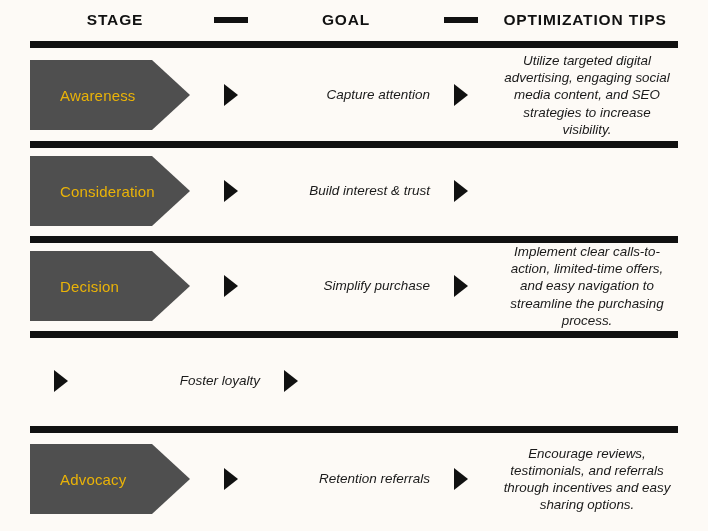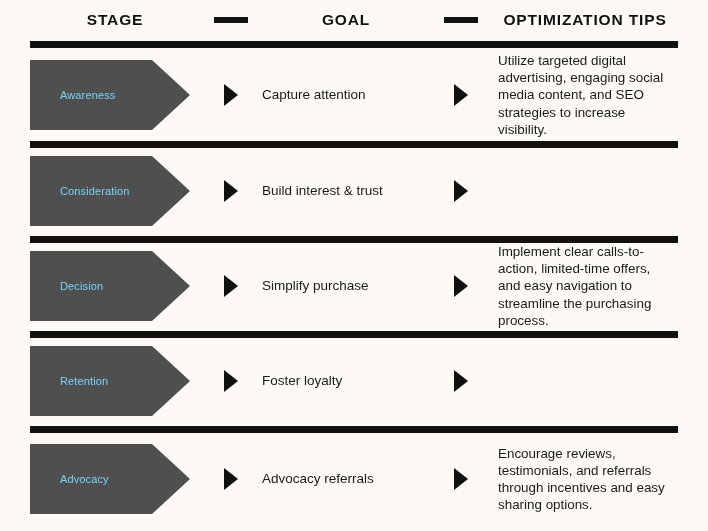--- a/index.html
+++ b/index.html
@@ -88,22 +88,22 @@
     height: 100%;
     background: #4F4F4F;
     display: flex;
     align-items: center;
     justify-content: flex-start;
     -webkit-clip-path: polygon(0 0, 122px 0, 160px 50%, 122px 100%, 0 100%);
     clip-path: polygon(0 0, 122px 0, 160px 50%, 122px 100%, 0 100%);
   }
 
   .chevron-label {
-    color: #7dd3fc;
-    font-size: 11px;
+    color: #eab308;
+    font-size: 15px;
     font-weight: 400;
     letter-spacing: 0.012em;
     padding-left: 30px;
     white-space: nowrap;
   }
 
   .arrow-cell {
     width: 62px;
     height: 100%;
     display: flex;
@@ -117,37 +117,40 @@
     border-top: 11px solid transparent;
     border-bottom: 11px solid transparent;
     border-left: 14px solid #111111;
   }
 
   .goal-cell {
     width: 168px;
     height: 100%;
     display: flex;
     align-items: center;
-    justify-content: flex-start;
+    justify-content: flex-end;
     text-align: center;
+    font-style: italic;
   }
 
   .goal-text {
     font-size: 13.5px;
     color: #1A1A1A;
     line-height: 1.35;
   }
 
   .tips-cell {
     flex: 1;
     height: 100%;
     display: flex;
     align-items: center;
     justify-content: center;
+    text-align: center;
     padding: 0 2px 0 6px;
+    font-style: italic;
   }
 
   .tips-text {
     font-size: 13.4px;
     color: #1A1A1A;
     line-height: 1.28;
   }
 </style>
 </head>
 <body>
@@ -229,25 +232,20 @@
     </div>
     <div class="arrow-cell">
       <span class="tri"></span>
     </div>
     <div class="tips-cell">
       <span class="tips-text">Implement clear calls-to-action, limited-time offers, and easy navigation to streamline the purchasing process.</span>
     </div>
   </div>
 
   <div class="row" style="top:346px; height:70px">
-    <div class="stage-cell">
-      <div class="chevron">
-        <span class="chevron-label">Retention</span>
-      </div>
-    </div>
     <div class="arrow-cell">
       <span class="tri"></span>
     </div>
     <div class="goal-cell">
       <span class="goal-text">Foster loyalty</span>
     </div>
     <div class="arrow-cell">
       <span class="tri"></span>
     </div>
   </div>
@@ -255,21 +253,21 @@
   <div class="row" style="top:444px; height:70px">
     <div class="stage-cell">
       <div class="chevron">
         <span class="chevron-label">Advocacy</span>
       </div>
     </div>
     <div class="arrow-cell">
       <span class="tri"></span>
     </div>
     <div class="goal-cell">
-      <span class="goal-text">Advocacy referrals</span>
+      <span class="goal-text">Retention referrals</span>
     </div>
     <div class="arrow-cell">
       <span class="tri"></span>
     </div>
     <div class="tips-cell">
       <span class="tips-text">Encourage reviews, testimonials, and referrals through incentives and easy sharing options.</span>
     </div>
   </div>
 
 </div>

